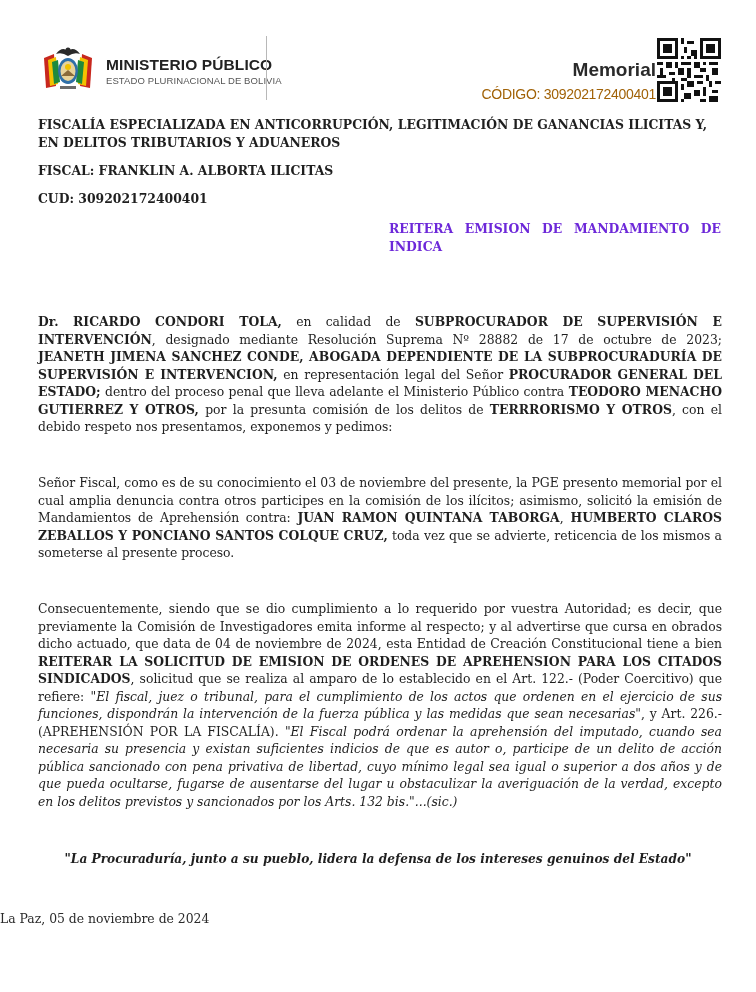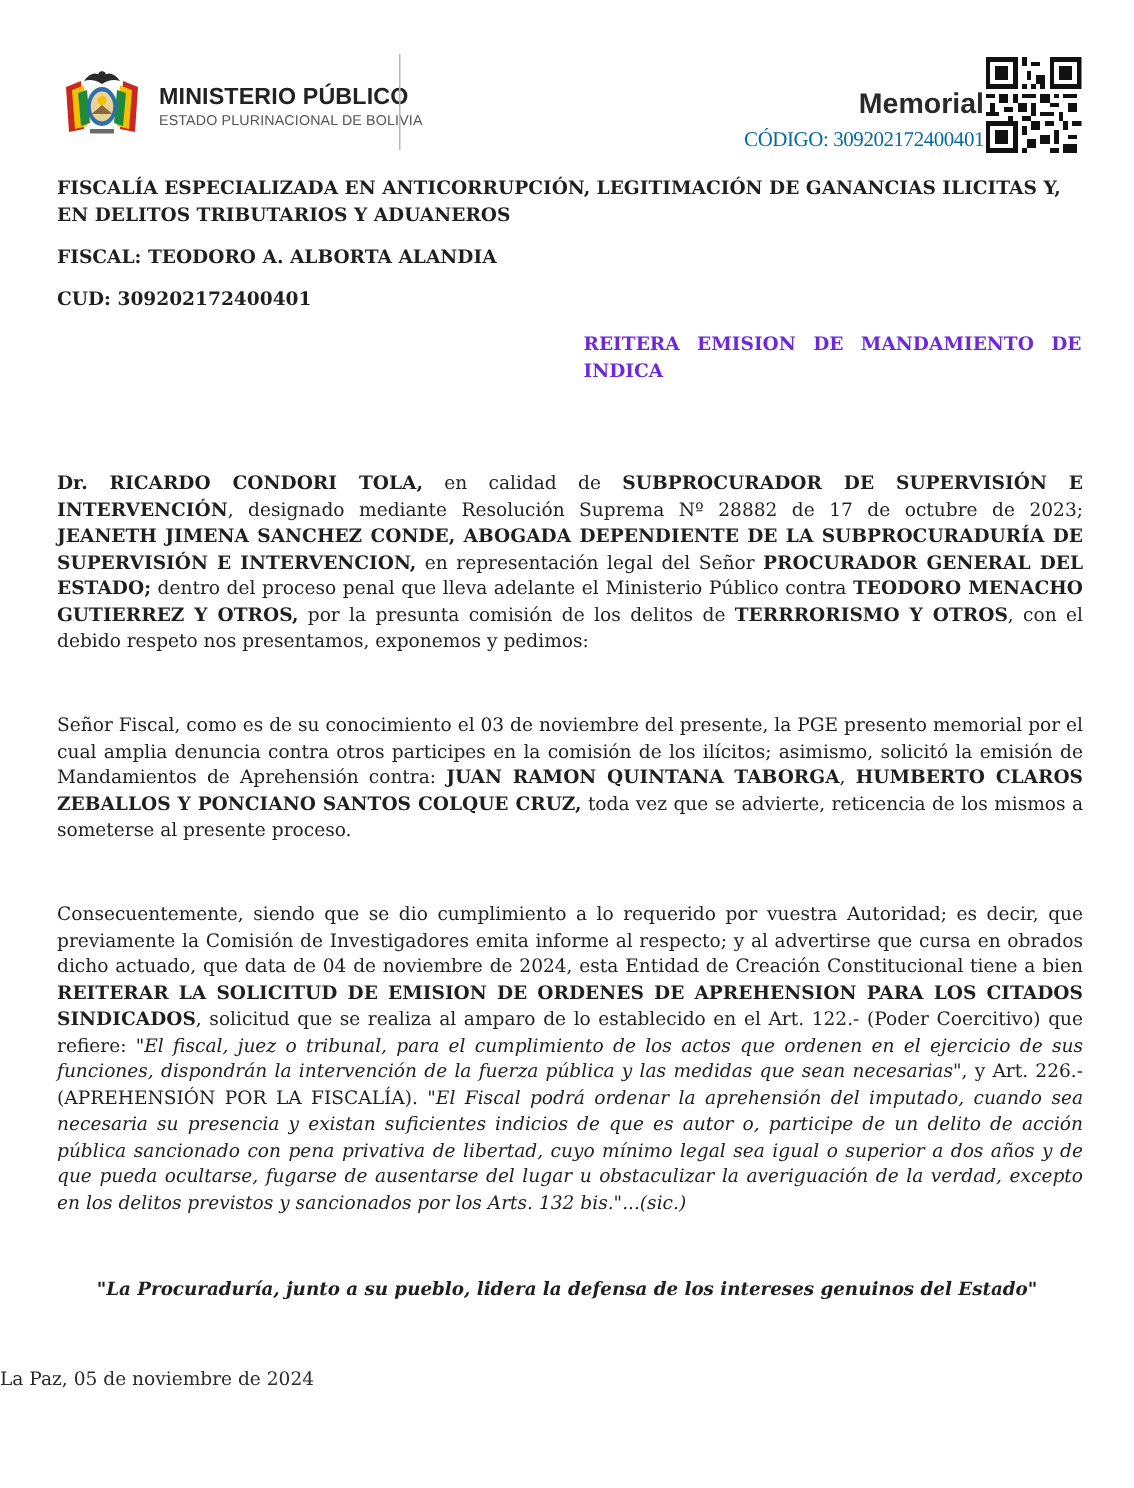--- a/index.html
+++ b/index.html
@@ -3,21 +3,21 @@
 <meta charset="utf-8">
 <style>
   html, body { margin: 0; padding: 0; background: #ffffff; }
   body { width: 756px; height: 992px; position: relative; overflow: hidden; color: #1a1a1a; }
   .header { position: absolute; left: 0; top: 0; width: 756px; height: 110px; }
   .logo { position: absolute; left: 40px; top: 42px; width: 56px; height: 52px; }
   .brand-name { position: absolute; left: 106px; top: 56px; font-family: "Liberation Sans", sans-serif; font-weight: bold; font-size: 15.5px; color: #222; letter-spacing: 0.1px; }
   .brand-sub { position: absolute; left: 106px; top: 75px; font-family: "Liberation Sans", sans-serif; font-size: 9.5px; color: #555; letter-spacing: 0.1px; }
   .vdivider { position: absolute; left: 266px; top: 36px; width: 1px; height: 64px; background: #b8b8b8; }
   .memorial { position: absolute; right: 100px; top: 59px; font-family: "Liberation Sans", sans-serif; font-weight: bold; font-size: 19px; color: #2a2a2a; text-align: center; }
-  .codigo { position: absolute; right: 100px; top: 86px; font-family: Liberation Serif, serif; font-size: 14px; color: #0369a1; text-align: center; letter-spacing: -0.3px; }
+  .codigo { position: absolute; right: 100px; top: 86px; font-family: Liberation Sans, sans-serif; font-size: 14px; color: #a16207; text-align: center; letter-spacing: -0.3px; }
   .qr { position: absolute; left: 657px; top: 38px; width: 64px; height: 64px; }
 
   .content { position: absolute; left: 38px; width: 684px; font-family: "DejaVu Serif", "Liberation Serif", serif; font-size: 12.4px; line-height: 17.5px; color: #1f1f1f; }
   .b { font-weight: bold; }
   .i { font-style: italic; }
   .just { text-align: justify; }
   .h1 { top: 116px; font-weight: bold; line-height: 18px; }
   .fiscal { top: 162px; font-weight: bold; }
   .cud { top: 190px; font-weight: bold; }
   .ref { position: absolute; left: 389px; top: 220px; width: 332px; font-family: "DejaVu Serif", "Liberation Serif", serif; font-size: 12.4px; line-height: 17.5px; font-weight: bold; text-align: justify; text-align-last: left; color: #6d28d9; }
@@ -107,21 +107,21 @@
         <rect x="18" y="17" width="2" height="1"></rect>
           <rect x="17" y="19" width="3" height="2"></rect>
           <rect x="14" y="20" width="2" height="1"></rect>
           <rect x="8" y="20" width="1" height="1"></rect>
       </g>
     </svg>
   </div>
 </div>
 
 <div class="content h1">FISCALÍA ESPECIALIZADA EN ANTICORRUPCIÓN, LEGITIMACIÓN DE GANANCIAS ILICITAS Y, EN DELITOS TRIBUTARIOS Y ADUANEROS</div>
-<div class="content fiscal">FISCAL: TEODORO A. ALBORTA ALANDIA</div>
+<div class="content fiscal">FISCAL: FRANKLIN A. ALBORTA ILICITAS</div>
 <div class="content cud">CUD: 309202172400401</div>
 
 <div class="ref">
   <span class="line">REITERA EMISION DE MANDAMIENTO DE</span>
   <span class="line last">INDICA</span>
 </div>
 
 <div class="content just p1"><span class="b">Dr. RICARDO CONDORI TOLA,</span><span> en calidad de </span><span class="b">SUBPROCURADOR DE SUPERVISIÓN E INTERVENCIÓN</span><span>, designado mediante Resolución Suprema Nº 28882 de 17 de octubre de 2023; </span><span class="b">JEANETH JIMENA SANCHEZ CONDE, ABOGADA DEPENDIENTE DE LA SUBPROCURADURÍA DE SUPERVISIÓN E INTERVENCION,</span><span> en representación legal del Señor </span><span class="b">PROCURADOR GENERAL DEL ESTADO;</span><span> dentro del proceso penal que lleva adelante el Ministerio Público contra </span><span class="b">TEODORO MENACHO GUTIERREZ Y OTROS,</span><span> por la presunta comisión de los delitos de </span><span class="b">TERRRORISMO Y OTROS</span><span>, con el debido respeto nos presentamos, exponemos y pedimos:</span></div>
 <div class="content just p2"><span>Señor Fiscal, como es de su conocimiento el 03 de noviembre del presente, la PGE presento memorial por el cual amplia denuncia contra otros participes en la comisión de los ilícitos; asimismo, solicitó la emisión de Mandamientos de Aprehensión contra: </span><span class="b">JUAN RAMON QUINTANA TABORGA</span><span>, </span><span class="b">HUMBERTO CLAROS ZEBALLOS Y PONCIANO SANTOS COLQUE CRUZ,</span><span> toda vez que se advierte, reticencia de los mismos a someterse al presente proceso.</span></div>
 <div class="content just p3"><span>Consecuentemente, siendo que se dio cumplimiento a lo requerido por vuestra Autoridad; es decir, que previamente la Comisión de Investigadores emita informe al respecto; y al advertirse que cursa en obrados dicho actuado, que data de 04 de noviembre de 2024, esta Entidad de Creación Constitucional tiene a bien </span><span class="b">REITERAR LA SOLICITUD DE EMISION DE ORDENES DE APREHENSION PARA LOS CITADOS SINDICADOS</span><span>, solicitud que se realiza al amparo de lo establecido en el Art. 122.- (Poder Coercitivo) que refiere: </span><span class="i">"El fiscal, juez o tribunal, para el cumplimiento de los actos que ordenen en el ejercicio de sus funciones, dispondrán la intervención de la fuerza pública y las medidas que sean necesarias"</span><span>, y Art. 226.- (APREHENSIÓN POR LA FISCALÍA). </span><span class="i">"El Fiscal podrá ordenar la aprehensión del imputado, cuando sea necesaria su presencia y existan suficientes indicios de que es autor o, participe de un delito de acción pública sancionado con pena privativa de libertad, cuyo mínimo legal sea igual o superior a dos años y de que pueda ocultarse, fugarse de ausentarse del lugar u obstaculizar la averiguación de la verdad, excepto en los delitos previstos y sancionados por los Arts. 132 bis."...(sic.)</span></div>

